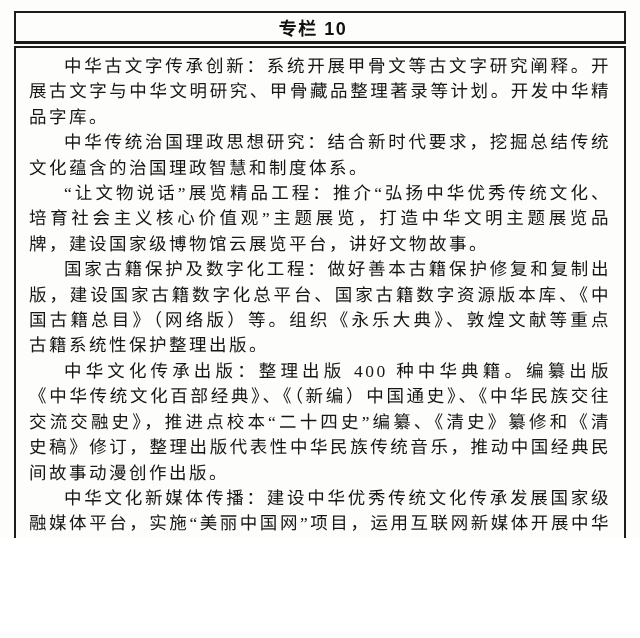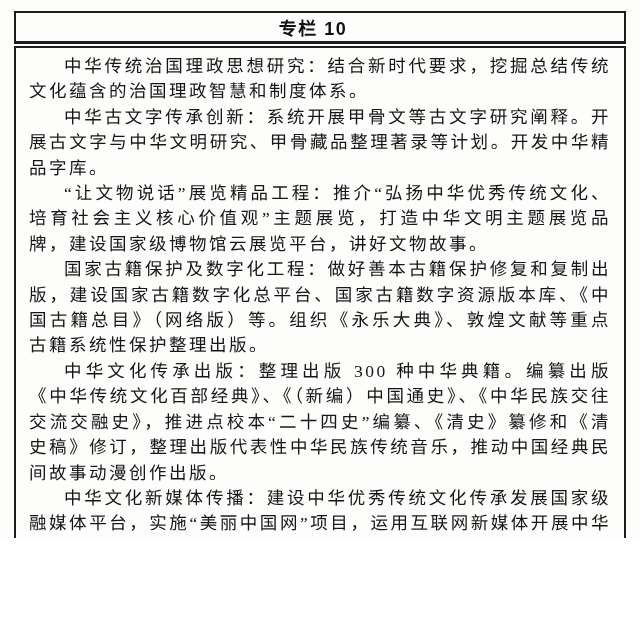--- a/index.html
+++ b/index.html
@@ -63,22 +63,22 @@
 <body>
 
 <div class="page">
   <div class="column-box">
 
     <div class="title-bar">
       <span class="col-label">专栏 10</span>
     </div>
 
     <div class="body-box">
+      <p>中华古文字传承创新：系统开展甲骨文等古文字研究阐释。开展古文字与中华文明研究、甲骨藏品整理著录等计划。开发中华精品字库。</p>
       <p>中华传统治国理政思想研究：结合新时代要求，挖掘总结传统文化蕴含的治国理政智慧和制度体系。</p>
-      <p>中华古文字传承创新：系统开展甲骨文等古文字研究阐释。开展古文字与中华文明研究、甲骨藏品整理著录等计划。开发中华精品字库。</p>
       <p>“让文物说话”展览精品工程：推介“弘扬中华优秀传统文化、培育社会主义核心价值观”主题展览，打造中华文明主题展览品牌，建设国家级博物馆云展览平台，讲好文物故事。</p>
       <p>国家古籍保护及数字化工程：做好善本古籍保护修复和复制出版，建设国家古籍数字化总平台、国家古籍数字资源版本库、《中国古籍总目》（网络版）等。组织《永乐大典》、敦煌文献等重点古籍系统性保护整理出版。</p>
-      <p>中华文化传承出版：整理出版 300 种中华典籍。编纂出版《中华传统文化百部经典》、《（新编）中国通史》、《中华民族交往交流交融史》，推进点校本“二十四史”编纂、《清史》纂修和《清史稿》修订，整理出版代表性中华民族传统音乐，推动中国经典民间故事动漫创作出版。</p>
+      <p>中华文化传承出版：整理出版 400 种中华典籍。编纂出版《中华传统文化百部经典》、《（新编）中国通史》、《中华民族交往交流交融史》，推进点校本“二十四史”编纂、《清史》纂修和《清史稿》修订，整理出版代表性中华民族传统音乐，推动中国经典民间故事动漫创作出版。</p>
       <p>中华文化新媒体传播：建设中华优秀传统文化传承发展国家级融媒体平台，实施“美丽中国网”项目，运用互联网新媒体开展中华优秀传统文化网络传播。</p>
     </div>
 
   </div>
 </div>
 
 </body></html>

